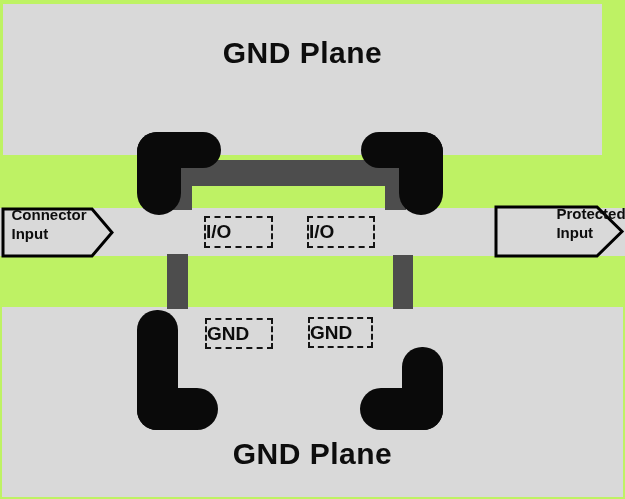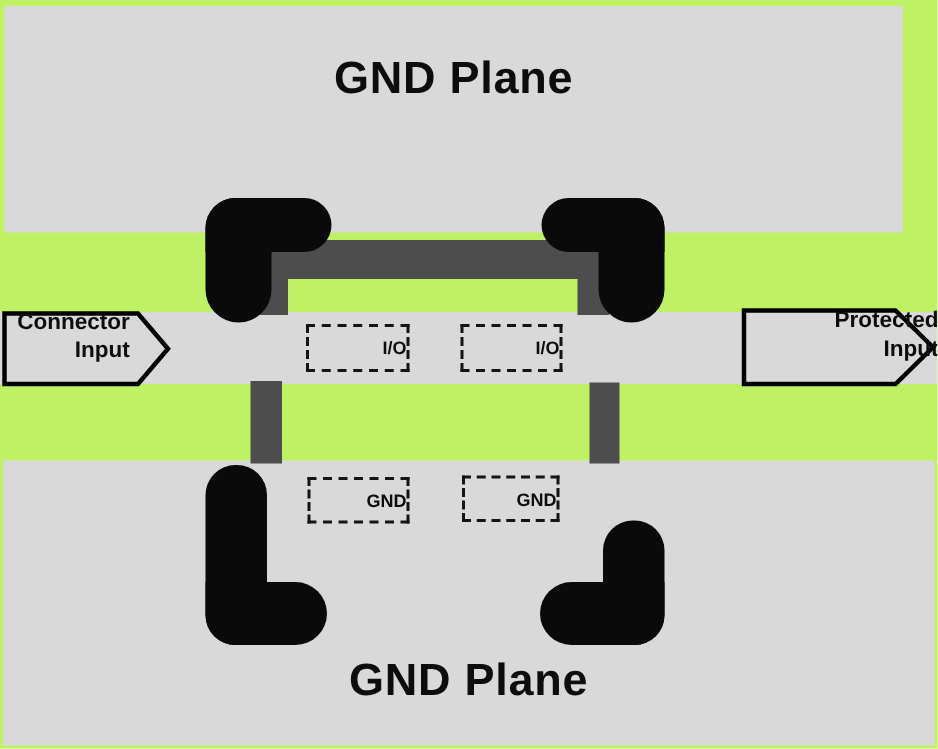--- a/index.html
+++ b/index.html
@@ -18,30 +18,30 @@
     position:absolute;left:0;top:208px;width:625px;height:48px;background:#d9d9d9;z-index:2;
   }
   .strap{
     position:absolute;background:#4d4d4d;z-index:3;
   }
   .via{
     position:absolute;background:#0a0a0a;z-index:4;
   }
   .pad{
     position:absolute;z-index:6;border:2px dashed #141414;background:transparent;
-    display:flex;align-items:center;justify-content:flex-end;
-    font-size:12px;font-weight:bold;color:#0d0d0d;box-sizing:border-box;
+    display:flex;align-items:center;justify-content:flex-start;
+    font-size:19px;font-weight:bold;color:#0d0d0d;box-sizing:border-box;
   }
   .arrow{
     position:absolute;z-index:6;
   }
   .arrow svg{position:absolute;left:0;top:0;}
   .arrow .arrow-text{
     position:absolute;top:0;bottom:17px;display:flex;align-items:center;justify-content:center;
-    text-align:right;font-size:15px;font-weight:bold;color:#0d0d0d;line-height:1.3;
+    text-align:left;font-size:15px;font-weight:bold;color:#0d0d0d;line-height:1.3;
     white-space:pre-line;
   }
 </style>
 </head>
 <body>
 
 <div id="stage">
 
   <div class="plane" style="left:3px;top:4px;width:599px;height:151px;">
     <div class="plane-label" style="top:32px;">GND Plane</div>

